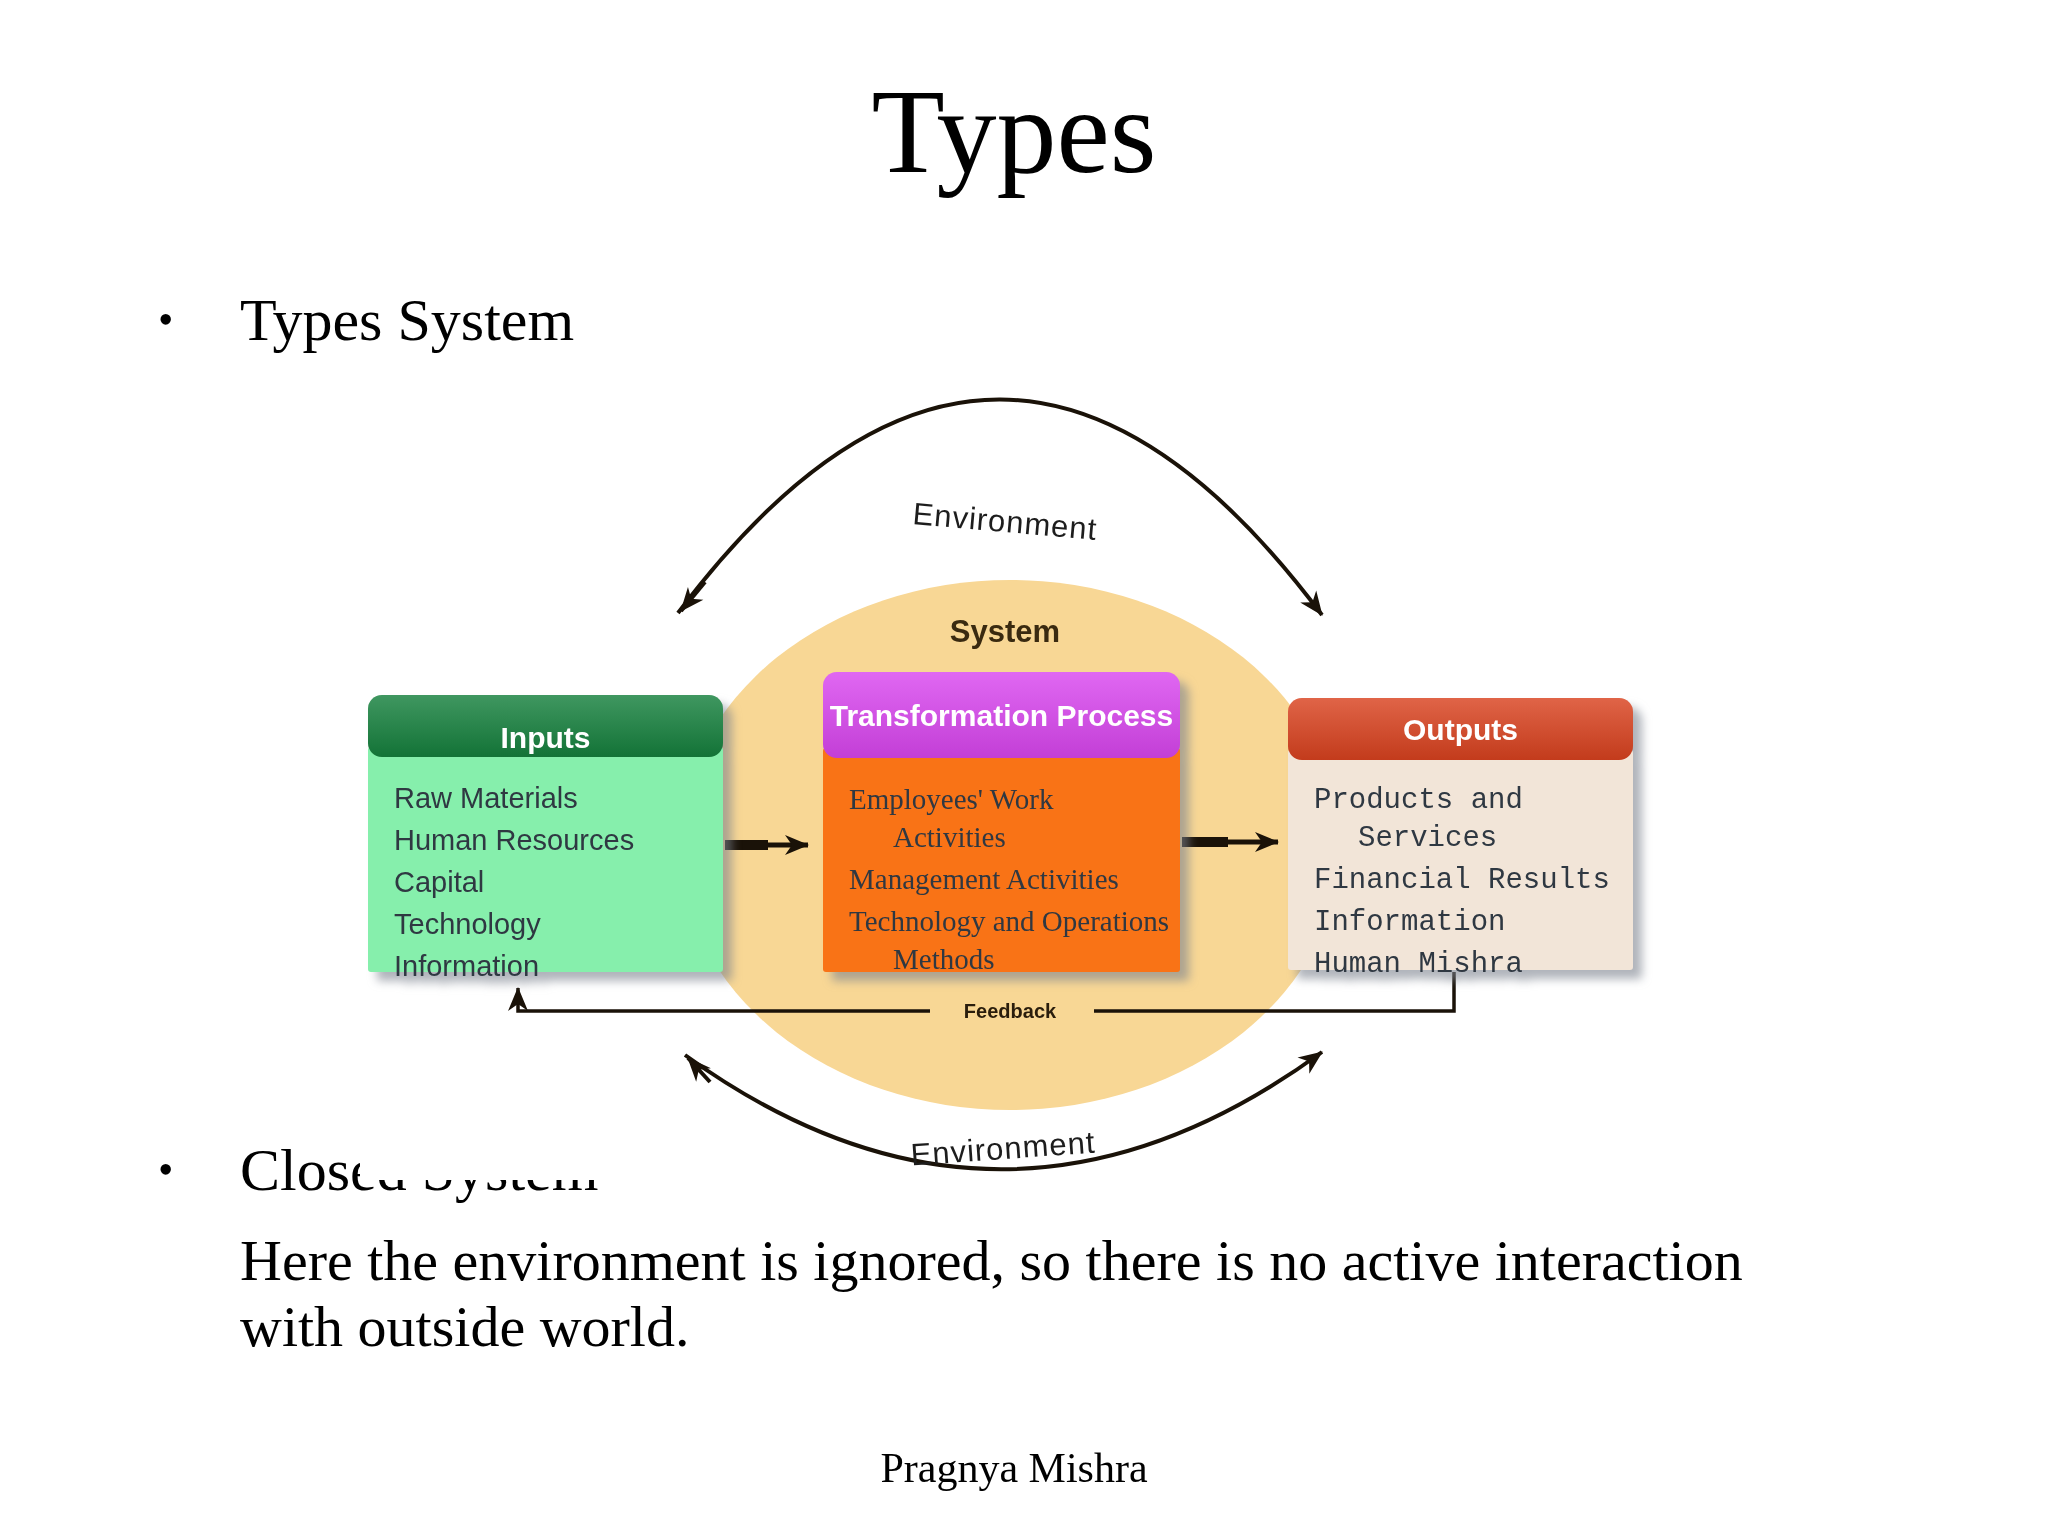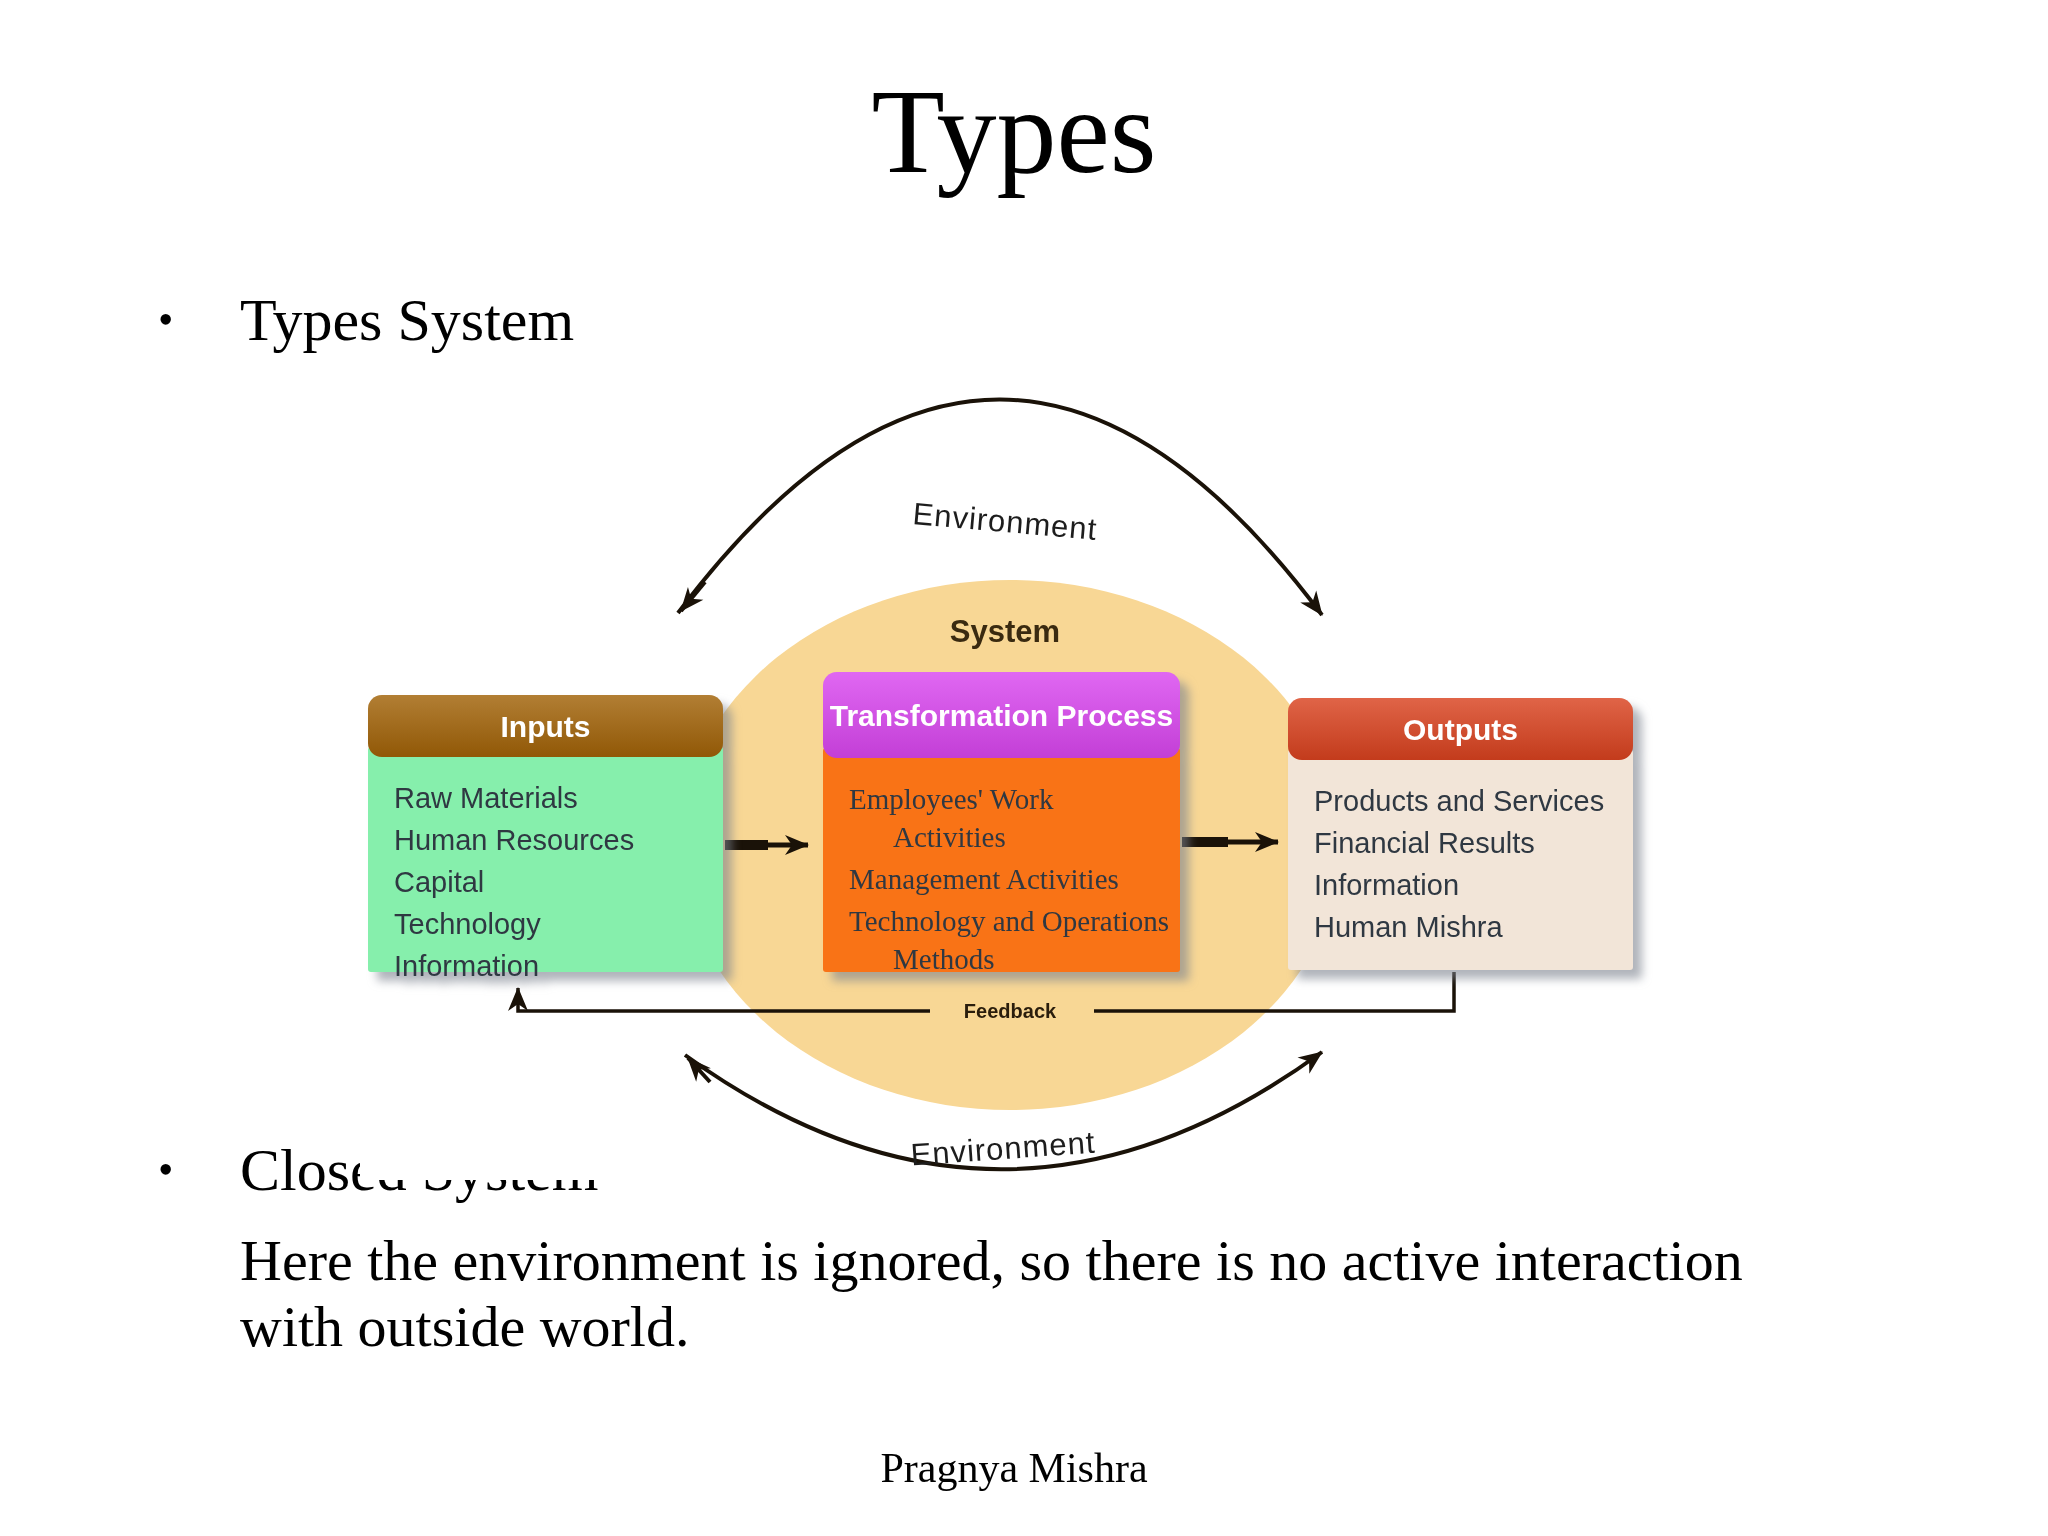--- a/index.html
+++ b/index.html
@@ -44,21 +44,21 @@
   .box-body li{line-height:38px;padding-left:44px;text-indent:-44px;margin:0 0 4px 0;}
 
   .box-inputs{left:8px;top:325px;width:355px;}
   .box-inputs .box-header{height:62px;}
   .box-inputs .box-body{height:193px;}
   .box-transformation{left:463px;top:302px;width:357px;}
   .box-transformation .box-header{height:86px;}
   .box-transformation .box-body{height:192px;}
   .box-outputs{left:928px;top:328px;width:345px;}
   .box-outputs .box-header{height:62px;}
-  .box-outputs .box-body{height:188px;}
+  .box-outputs .box-body{height:188px;font-family:Liberation Mono, monospace;}
 </style>
 </head>
 <body>
 
 <div class="slide">
 
   <div class="title">Types</div>
 
   <div class="bullet bullet-open">
     <span class="dot">•</span>
@@ -97,21 +97,21 @@
       <path d="M1094,602 L1094,641 L734,641" fill="none" stroke="#1A1208" stroke-width="3.5"></path>
       <path d="M570,641 L158,641 L158,618" fill="none" stroke="#1A1208" stroke-width="3.5" marker-end="url(#ah)"></path>
     </svg>
 
     <div class="env-label env-top">Environment</div>
     <div class="system-label">System</div>
     <div class="env-label env-bottom">Environment</div>
     <div class="feedback-label">Feedback</div>
 
     <div class="box box-inputs">
-      <div class="box-header" style="background: #a16207;">
+      <div class="box-header" style="background: #15803d; align-items: flex-end;">
         <span>Inputs</span>
       </div>
       <ul class="box-body" style="background: #86efac;">
           <li>Raw Materials</li>
           <li>Human Resources</li>
           <li>Capital</li>
           <li>Technology</li>
           <li>Information</li>
         </ul>
     </div>

